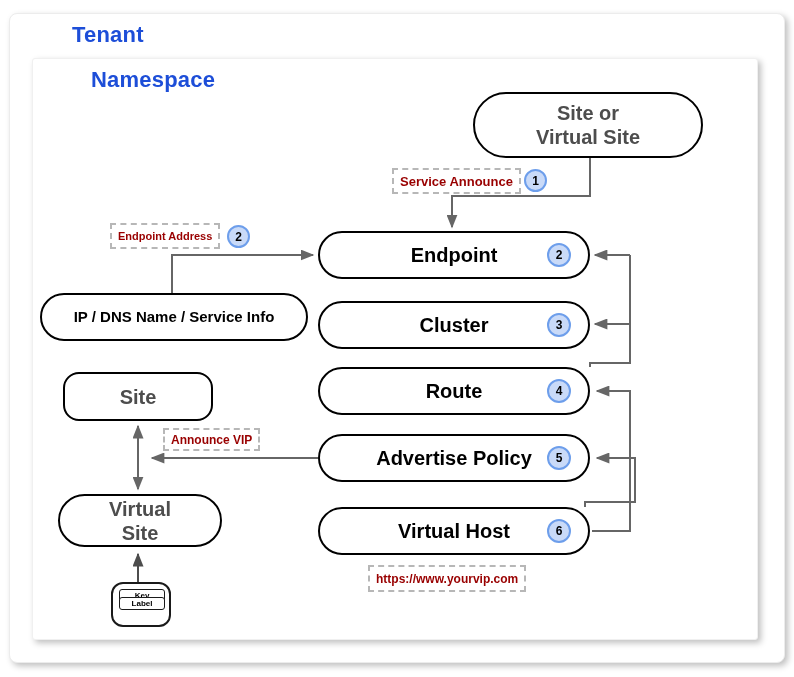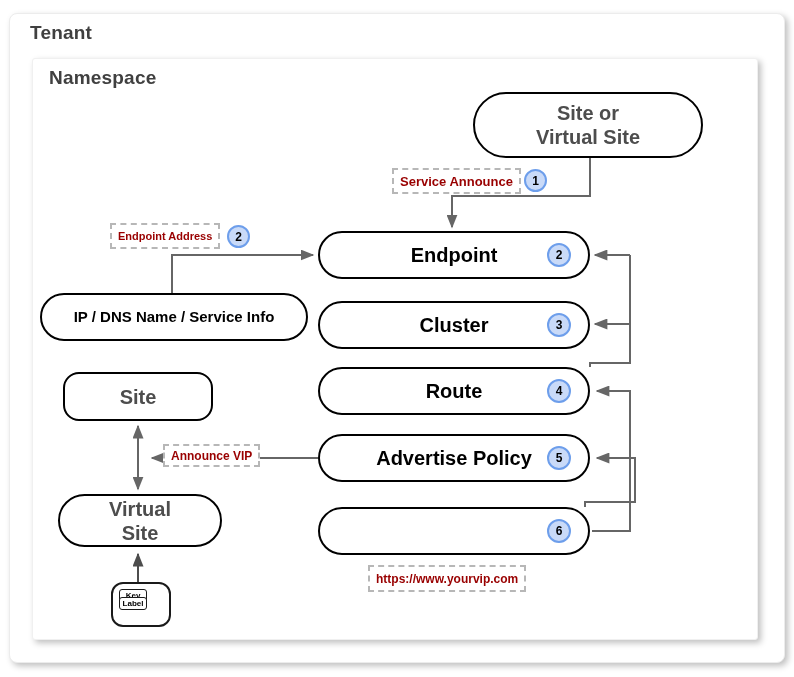--- a/index.html
+++ b/index.html
@@ -12,22 +12,23 @@
     position: absolute; left: 9px; top: 13px; width: 776px; height: 650px;
     background: #fff; border: 1px solid #ececec; border-radius: 8px;
     box-shadow: 3px 3px 6px rgba(0,0,0,0.25);
   }
   .namespace-box {
     position: absolute; left: 32px; top: 58px; width: 726px; height: 582px;
     background: #fff; border: 1px solid #f0f0f0; border-radius: 3px;
     box-shadow: 3px 3px 6px rgba(0,0,0,0.25);
   }
   .box-title {
-    position: absolute; font-weight: bold; font-size: 19px; color: #404040;
+    position: absolute; font-weight: bold; font-size: 22px; color: #1d4ed8;
     letter-spacing: 0.2px;
+    margin-left: 42px;
   }
   .tenant-title { left: 30px; top: 22px; }
   .ns-title { left: 49px; top: 67px; }
 
   
   svg.connectors { position: absolute; left: 0; top: 0; width: 794px; height: 677px; pointer-events: none; }
 
   
   .node {
     position: absolute; background: #fff; border: 2px solid #000;
@@ -60,21 +61,21 @@
     display: flex; align-items: center; justify-content: center;
     font-size: 12px; font-weight: bold; color: #000;
   }
 
   
   .legend {
     position: absolute; left: 111px; top: 582px; width: 60px; height: 45px;
     background: #fff; border: 2px solid #1a1a1a; border-radius: 12px;
   }
   .legend-chip {
-    position: absolute; left: 6px; width: 28px; height: 13px;
+    position: absolute; left: 6px; width: 46px; height: 13px;
     background: #fff; border: 1.5px solid #1a1a1a; border-radius: 3px;
     display: flex; align-items: center; justify-content: center;
     font-size: 8px; font-weight: bold; color: #000;
   }
   .legend-chip.key { top: 5px; }
   .legend-chip.lbl { top: 13px; align-items: center; }
 </style>
 </head>
 <body>
 
@@ -135,20 +136,21 @@
     <span class="node-label">Route</span>
     <span class="badge">4</span>
   </div>
 
   <div class="node pill" style="left:318px; top:434px; width:272px; height:48px;justify-content:center;">
     <span class="node-label">Advertise Policy</span>
     <span class="badge">5</span>
   </div>
 
   <div class="node pill" style="left:318px; top:507px; width:272px; height:48px;">
+    <span class="node-label">Virtual Host</span>
     <span class="badge">6</span>
   </div>
 
   <div class="node pill" style="left:40px; top:293px; width:268px; height:48px; font-size:15px;">
     <span class="node-label">IP / DNS Name / Service Info</span>
   </div>
 
   <div class="node gray-text" style="left:63px; top:372px; width:150px; height:49px; border-radius:16px; font-size:20px;">
     <span class="node-label">Site</span>
   </div>
@@ -161,21 +163,21 @@
   <div class="anno" style="left:392px; top:168px; height:26px; font-size:13px;">
     <span>Service Announce</span>
   </div>
   <div class="step-circle" style="left:524px; top:169px;">1</div>
 
   <div class="anno" style="left:110px; top:223px; height:26px; font-size:11px;">
     <span>Endpoint Address</span>
   </div>
   <div class="step-circle" style="left:227px; top:225px;">2</div>
 
-  <div class="anno" style="left:163px; top:428px; height:23px; font-size:12px;margin-top:16px;">
+  <div class="anno" style="left:163px; top:428px; height:23px; font-size:12px;">
     <span>Announce VIP</span>
   </div>
 
   <div class="anno" style="left:368px; top:565px; height:27px; font-size:12px;">
     <span>https://www.yourvip.com</span>
   </div>
 
   <div class="legend">
     <div class="legend-chip key">
       <span>Key</span>

